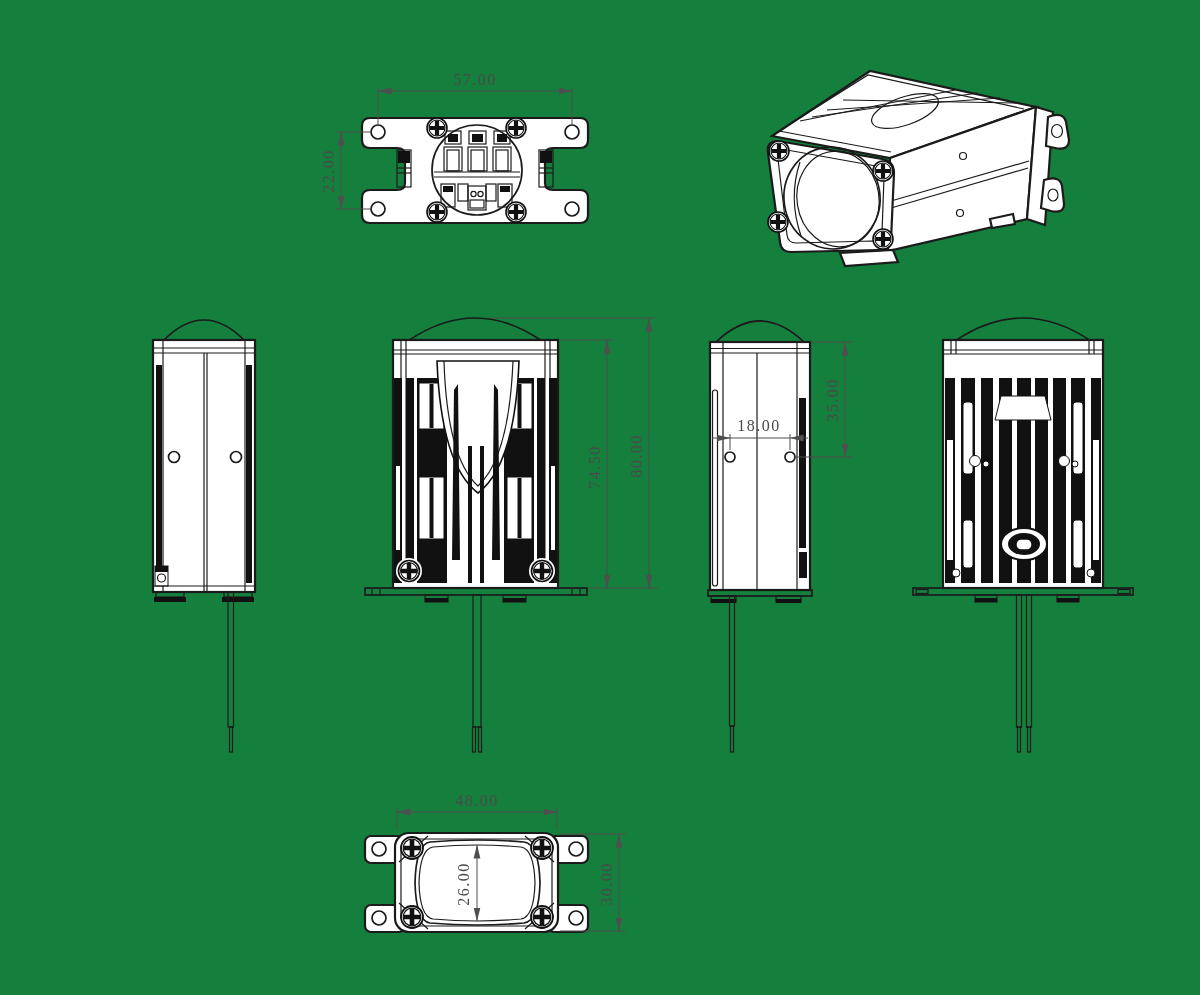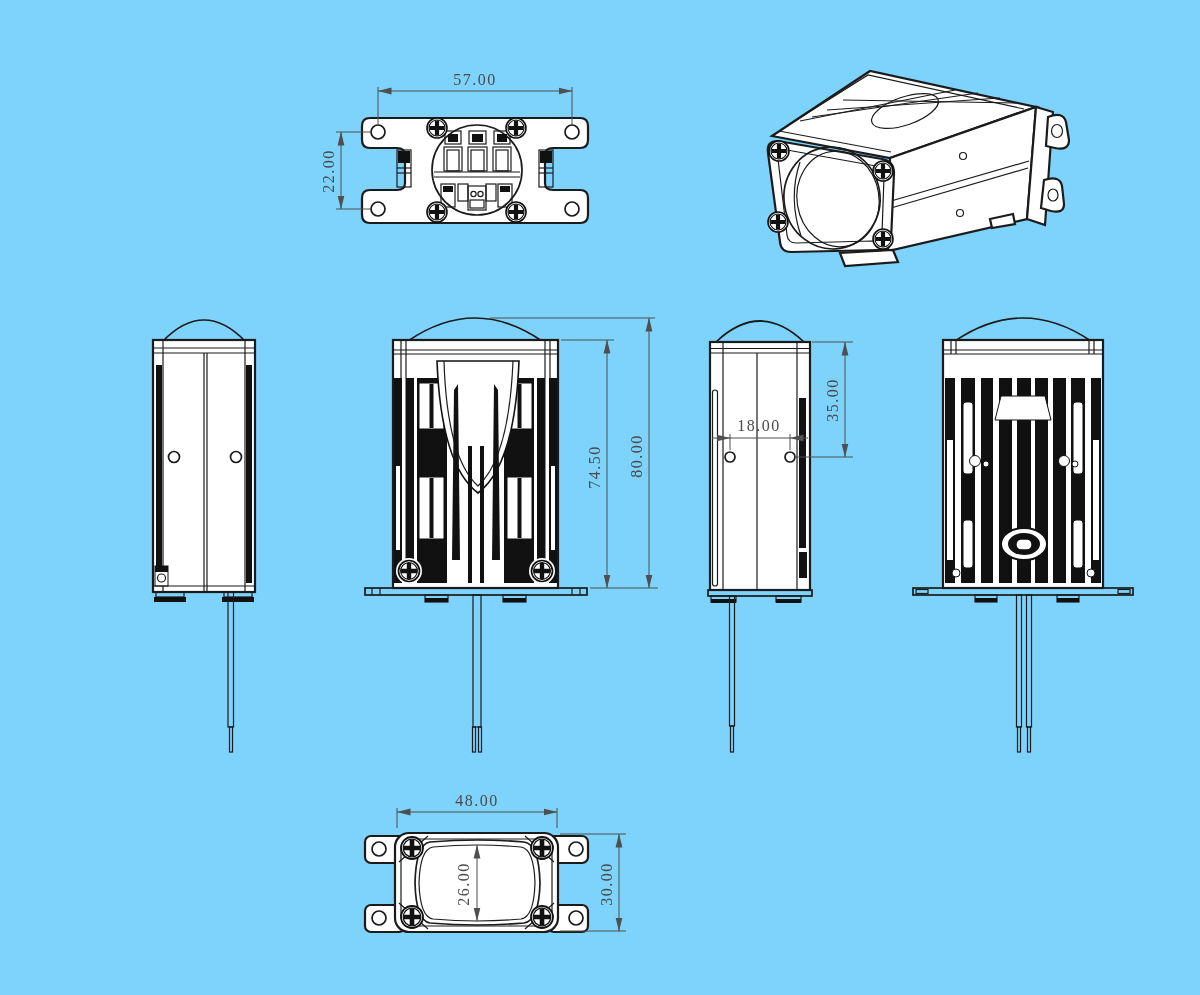--- a/index.html
+++ b/index.html
@@ -1,16 +1,16 @@
 <!DOCTYPE html>
 <html><head>
 <meta charset="utf-8">
 <style>
   html,body{margin:0;padding:0;background:#ffffff;}
-  .page{position:relative;width:1200px;height:995px;background:#7dd3fc;overflow:hidden;
+  .page{position:relative;width:1200px;height:995px;background:#15803d;overflow:hidden;
         font-family:"Liberation Serif", serif;}
   svg{display:block}
   .dim-text{font-family:"Liberation Serif", serif;font-size:16px;fill:#4a4a4a;letter-spacing:1.5px;}
   .outline{fill:#ffffff;stroke:#1b1b1b;stroke-width:2.2;}
   .thin{fill:none;stroke:#1b1b1b;stroke-width:1.2;}
   .med{fill:none;stroke:#1b1b1b;stroke-width:1.7;}
   .dark{fill:#111111;stroke:none;}
   .white{fill:#ffffff;stroke:none;}
   .wwin{fill:#ffffff;stroke:#111111;stroke-width:1;}
   .dim{stroke:#4f4f4f;stroke-width:1;fill:none;}

